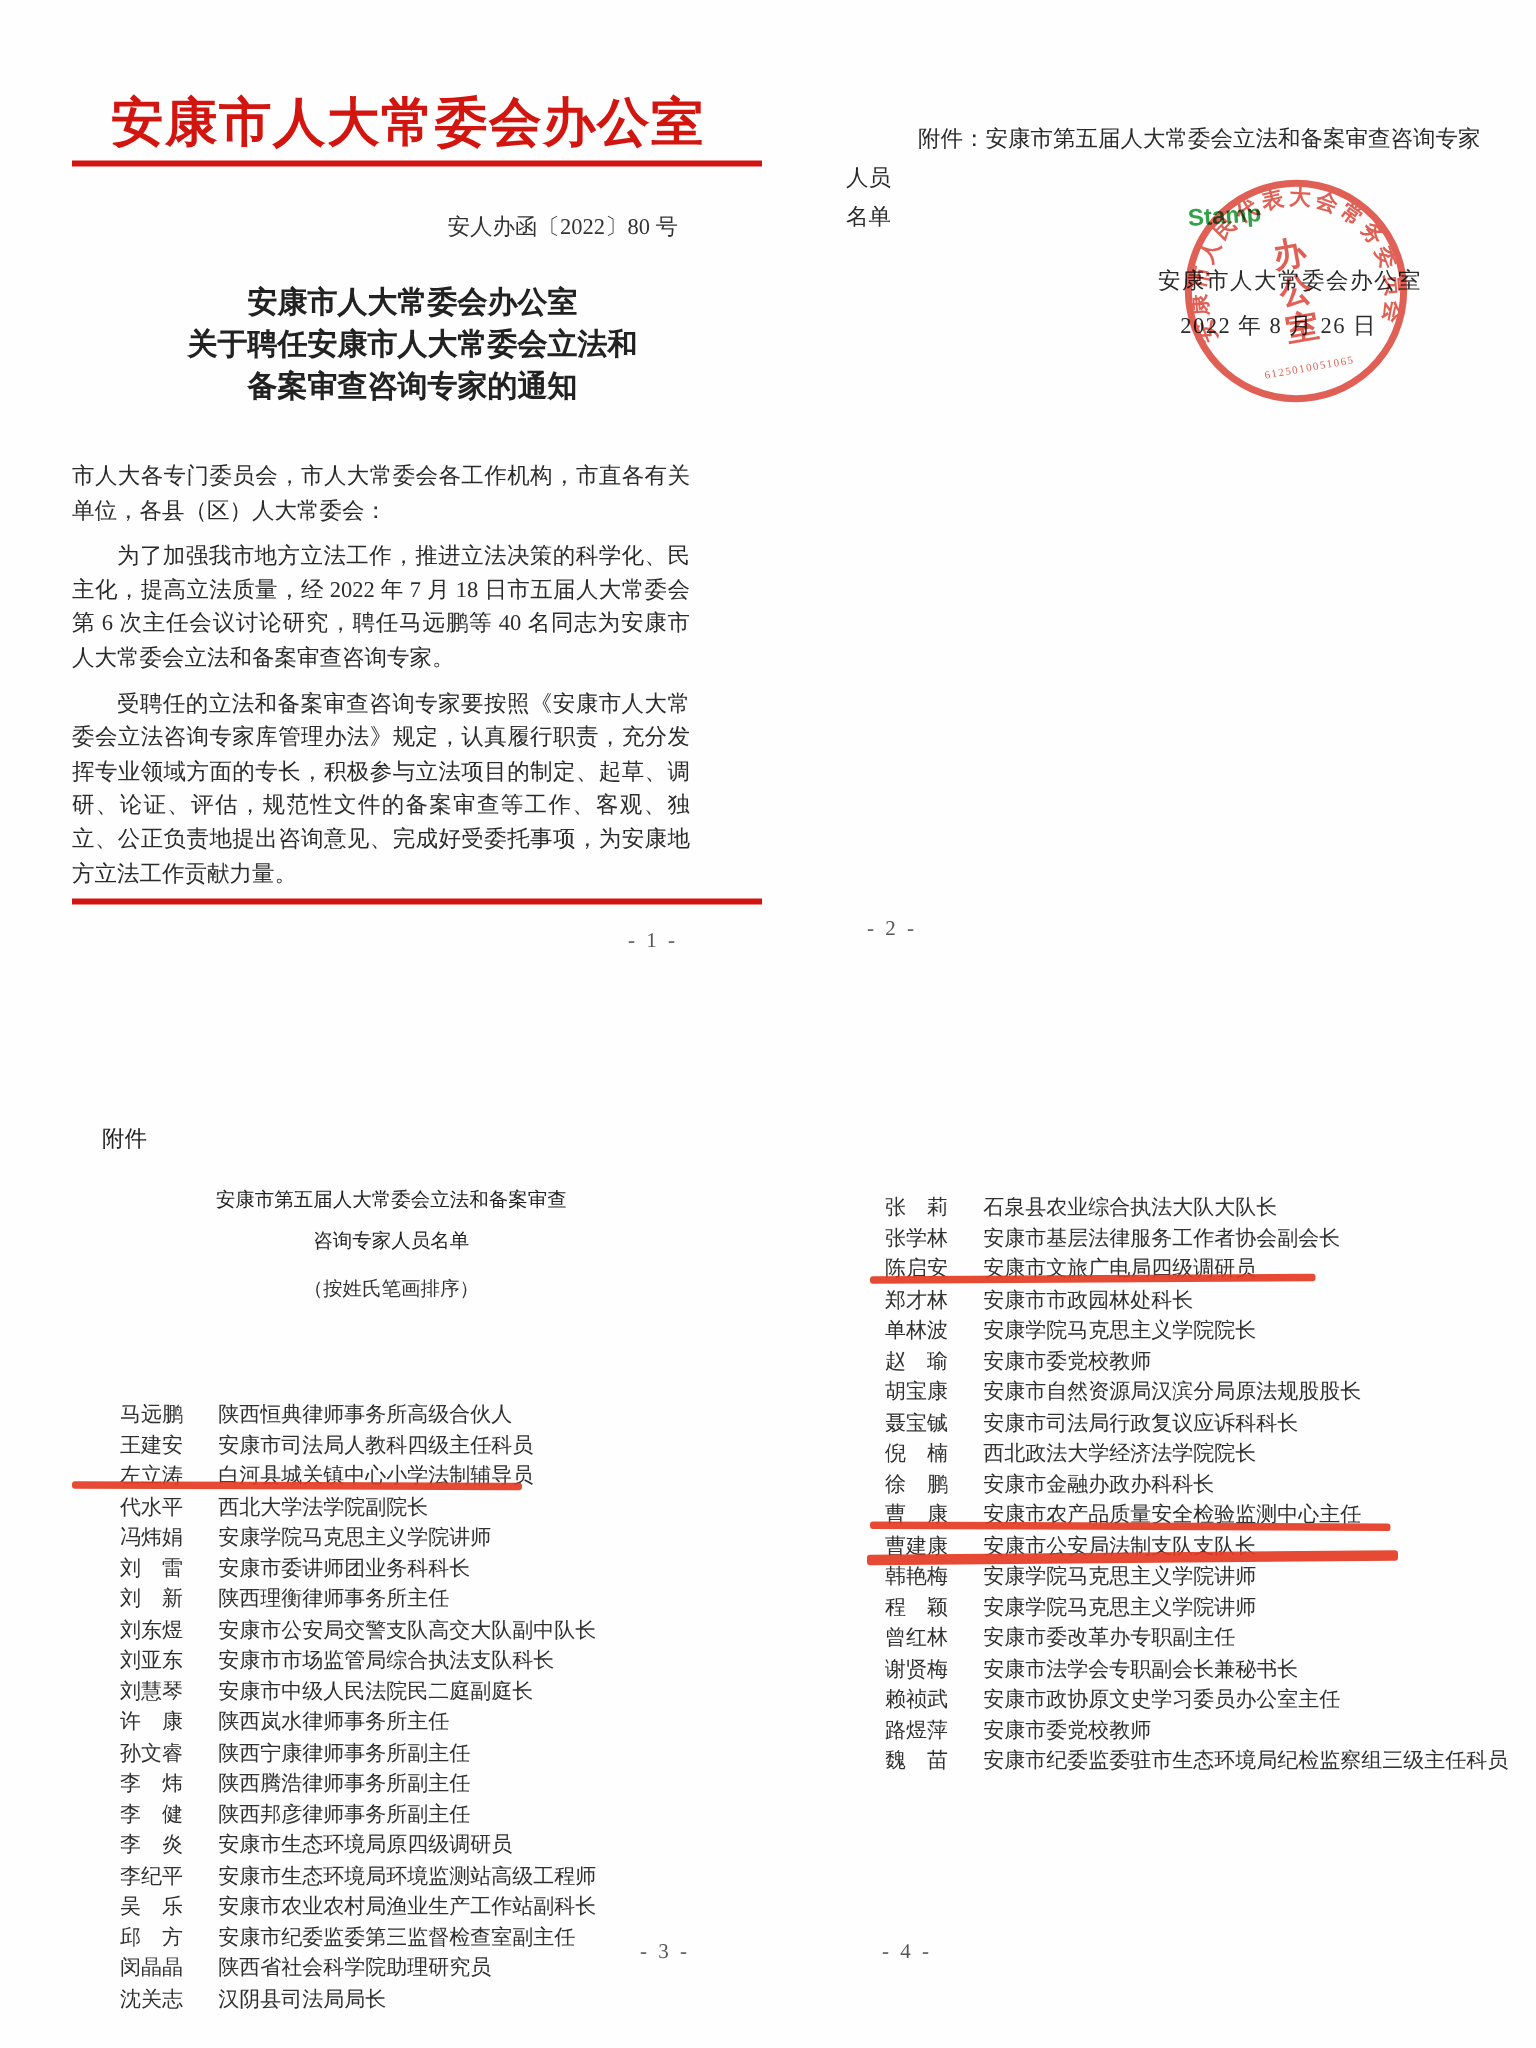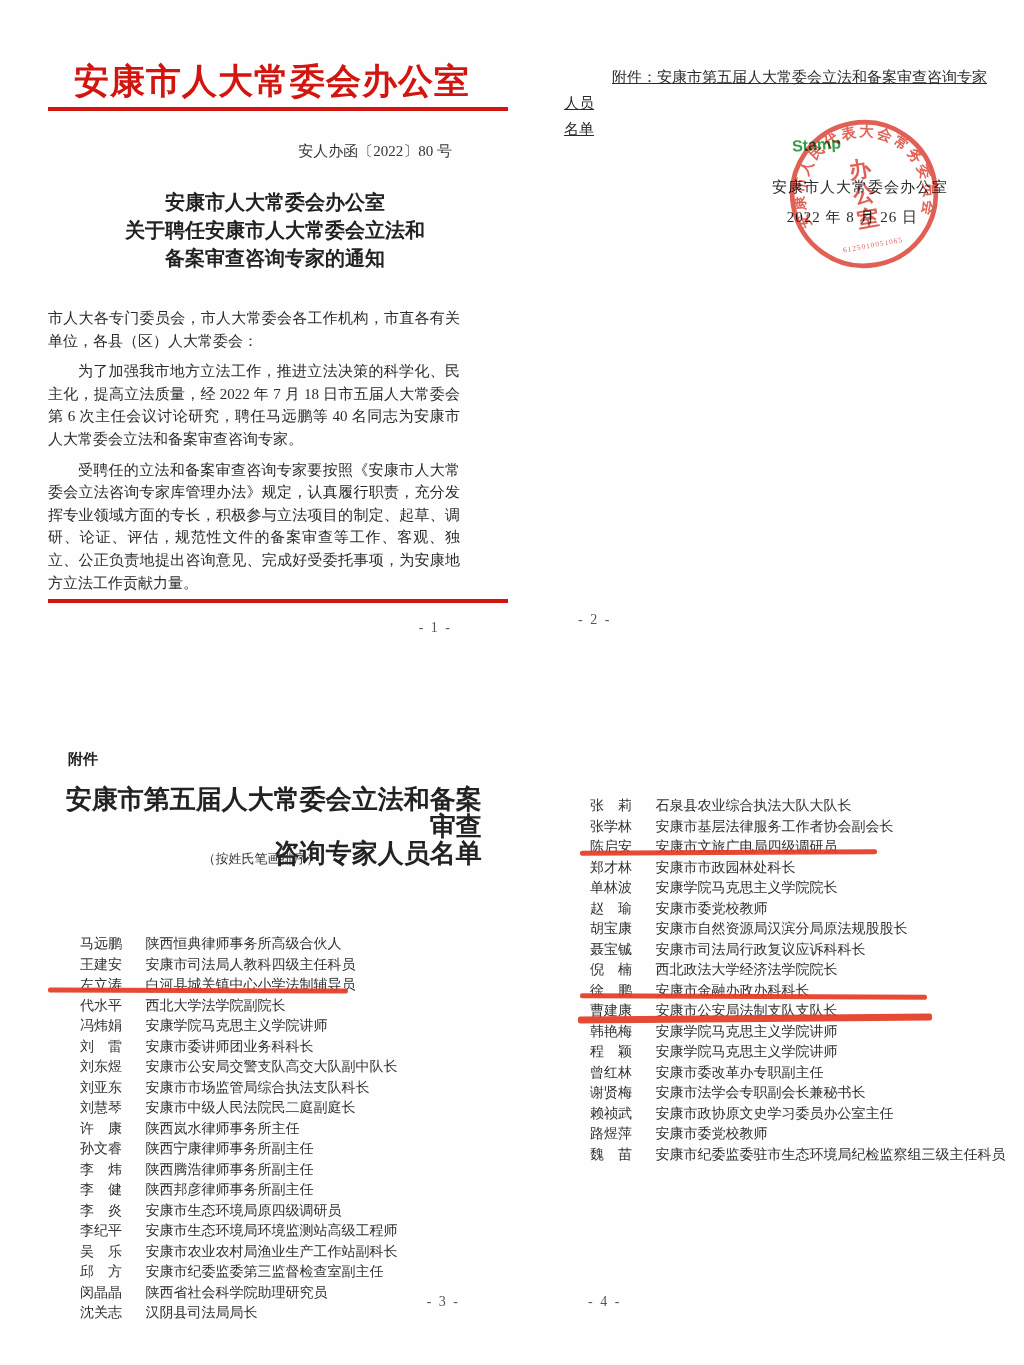--- a/index.html
+++ b/index.html
@@ -24,39 +24,39 @@
              line-height:22.6px;text-align:justify;color:#2b2b2b;}
   .body-text p{margin:3px 0 8px 0;text-indent:2em;}
   .body-text p.no-indent{text-indent:0;}
   .page-num{position:absolute;font-size:14px;color:#555;letter-spacing:2px;white-space:nowrap;}
   #pn1{top:600px;right:58px;}
   #pn2{top:592px;left:38px;}
   #pn3{top:594px;right:50px;}
   #pn4{top:594px;left:48px;}
 
   
-  .attach-note{position:absolute;top:44px;left:24px;width:424px;font-size:15px;
-               line-height:26px;color:#2b2b2b;text-decoration:underline;}
+  .attach-note{position:absolute;top:60px;left:24px;width:424px;font-size:15px;
+               line-height:26px;color:#2b2b2b;}
   .attach-note .l1{text-indent:48px;display:block;}
   .signer{position:absolute;top:158px;right:62px;font-size:15px;color:#2b2b2b;letter-spacing:1px;z-index:1;}
   .sign-date{position:absolute;top:188px;right:92px;font-size:15px;color:#2b2b2b;letter-spacing:1px;z-index:1;margin-left:36px;}
   .stamp-word{position:absolute;top:116px;left:252px;font-size:16px;font-weight:bold;
               color:#33a04a;font-family:"Liberation Sans","DejaVu Sans",sans-serif;
               transform:rotate(-4deg);z-index:2;}
   .seal{position:absolute;top:96px;left:246px;width:156px;height:156px;z-index:3;
         transform:rotate(-10deg);opacity:.85;mix-blend-mode:multiply;}
   .seal .ring{fill:none;stroke:#dd4437;stroke-width:4.5;}
   .seal .arc-text{fill:#dd4437;font-size:14px;font-weight:bold;letter-spacing:2.5px;}
   .seal .center-ch{fill:#dd4437;font-size:21px;font-weight:bold;text-anchor:middle;}
   .seal .serial{fill:#dd4437;font-size:7px;text-anchor:middle;letter-spacing:1px;}
 
   
-  .attach-label{position:absolute;top:50px;left:28px;font-size:15px;font-weight:bold;color:#222;text-align:right;}
-  .annex-title{position:absolute;top:86px;left:0;width:94%;text-align:right;
-               font-size:26px;font-weight:bold;line-height:27px;color:#222;}
+  .attach-label{position:absolute;top:50px;left:28px;font-size:15px;font-weight:normal;color:#222;text-align:right;}
+  .annex-title{position:absolute;top:86px;left:0;width:94%;text-align:center;
+               font-size:13px;font-weight:normal;line-height:27px;color:#222;}
   .annex-subtitle{position:absolute;top:150px;left:0;width:94%;text-align:center;
                   font-size:13px;color:#333;}
   .lst{position:absolute;font-size:14px;color:#303030;}
   #lst3{top:186px;left:40px;width:420px;}
   #lst4{top:48px;left:50px;width:420px;}
   .row{position:relative;height:20.5px;line-height:20.5px;white-space:nowrap;}
   .nm{display:inline-block;width:48px;}
   .tt{display:inline-block;margin-left:14px;margin-top:48px;}
   .marker{position:absolute;height:5px;background:#e43b23;border-radius:2px;z-index:4;opacity:.92;}
   .marker.mk-p3{left:-32px;bottom:-4px;width:300px;transform:rotate(.2deg);}
@@ -141,20 +141,24 @@
         <div class="row">
           <span class="nm">冯炜娟</span>
           <span class="tt">安康学院马克思主义学院讲师</span>
         <div class="marker mk-p3"></div></div>
 
         <div class="row">
           <span class="nm">刘　雷</span>
           <span class="tt">安康市委讲师团业务科科长</span>
         </div>
 
+        <div class="row">
+          <span class="nm">刘　新</span>
+          <span class="tt">陕西理衡律师事务所主任</span>
+        </div>
 
         <div class="row">
           <span class="nm">刘东煜</span>
           <span class="tt">安康市公安局交警支队高交大队副中队长</span>
         </div>
 
         <div class="row">
           <span class="nm">刘亚东</span>
           <span class="tt">安康市市场监管局综合执法支队科长</span>
         </div>
@@ -264,20 +268,24 @@
         <div class="row">
           <span class="nm">倪　楠</span>
           <span class="tt">西北政法大学经济法学院院长</span>
         </div>
 
         <div class="row">
           <span class="nm">徐　鹏</span>
           <span class="tt">安康市金融办政办科科长</span>
         </div>
 
+        <div class="row">
+          <span class="nm">曹　康</span>
+          <span class="tt">安康市农产品质量安全检验监测中心主任</span>
+        </div>
 
         <div class="row">
           <span class="nm">曹建康</span>
           <span class="tt">安康市公安局法制支队支队长</span>
         </div>
 
         <div class="row">
           <span class="nm">韩艳梅</span>
           <span class="tt">安康学院马克思主义学院讲师</span>
         <div class="marker mk-long"></div></div>

